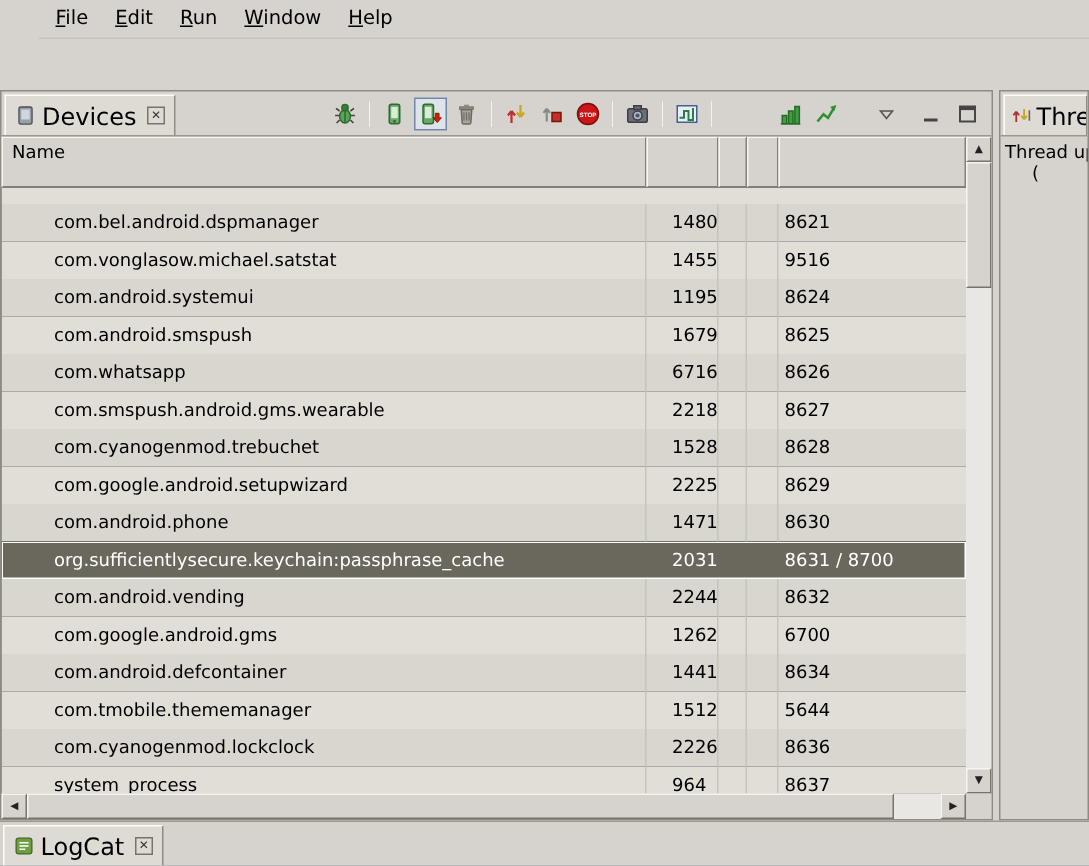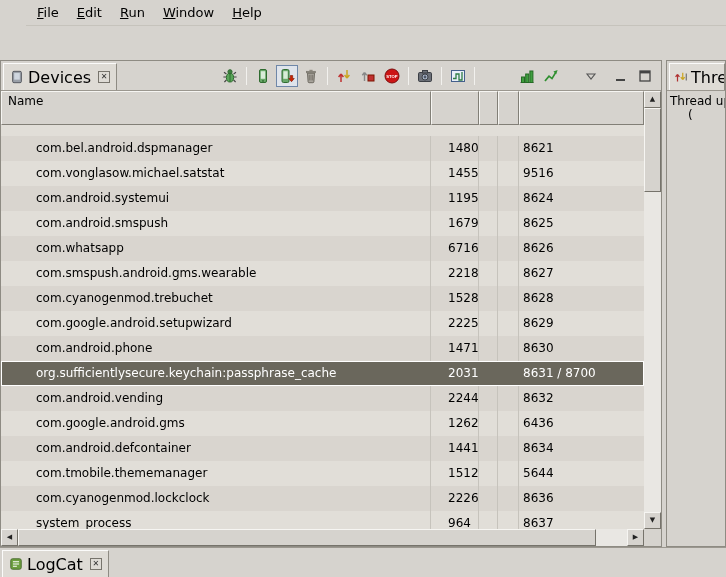--- a/index.html
+++ b/index.html
@@ -307,21 +307,21 @@
                 <div class="cell col-pid">22440</div>
                 <div class="cell col-s1"></div>
                 <div class="cell col-s2"></div>
                 <div class="cell col-port">8632</div>
               </div>
               <div class="trow">
                 <div class="cell col-name">com.google.android.gms</div>
                 <div class="cell col-pid">12623</div>
                 <div class="cell col-s1"></div>
                 <div class="cell col-s2"></div>
-                <div class="cell col-port">6436</div>
+                <div class="cell col-port">6700</div>
               </div>
               <div class="trow">
                 <div class="cell col-name">com.android.defcontainer</div>
                 <div class="cell col-pid">14411</div>
                 <div class="cell col-s1"></div>
                 <div class="cell col-s2"></div>
                 <div class="cell col-port">8634</div>
               </div>
               <div class="trow">
                 <div class="cell col-name">com.tmobile.thememanager</div>

